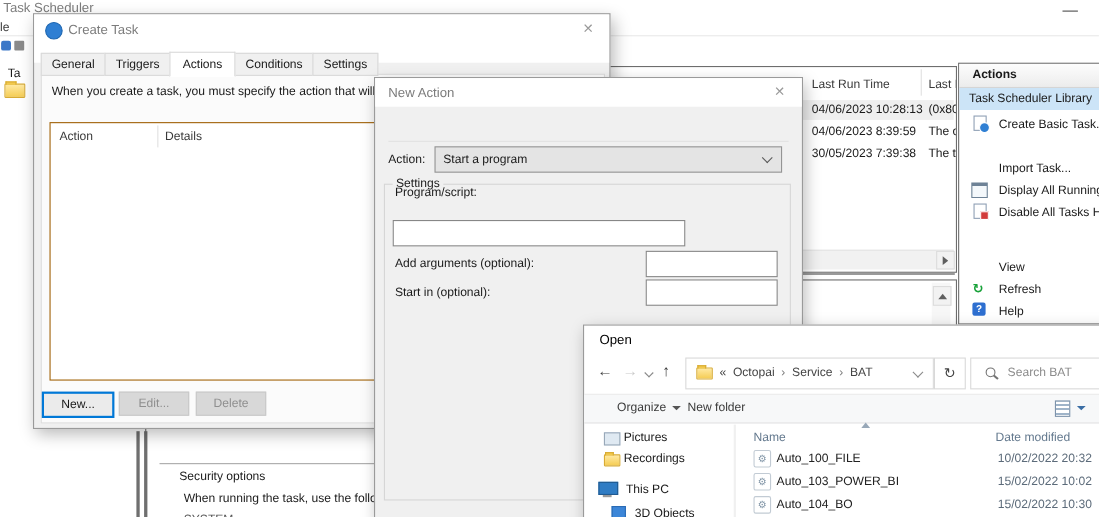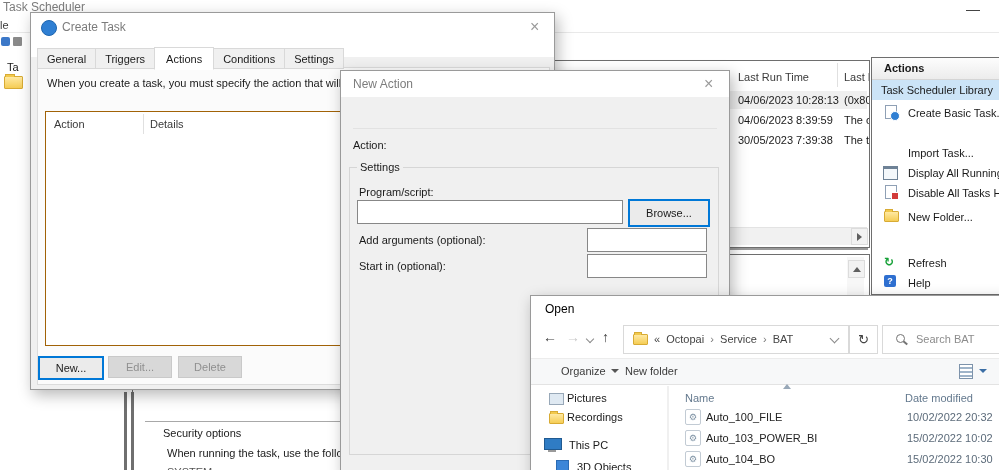--- a/index.html
+++ b/index.html
@@ -117,23 +117,22 @@
         </span>
       <span class="abs nw" style="left:36px;top:4px">Display All Running T</span>
     </div>
     <div class="abs" style="left:0;top:125px;width:128px;height:20px">
       <span class="acticon" style="left:12px;top:2px">
           <span class="doc"></span>
           <span class="reddot"></span>
         </span>
       <span class="abs nw" style="left:36px;top:4px">Disable All Tasks Histo</span>
     </div>
-    <div class="abs" style="left:0;top:147px;width:128px;height:22px">
-      <span class="folder" style="left:12px;top:6px;width:13px;height:9px"></span>
-      <span class="abs nw" style="left:36px;top:6px">New Folder...</span>
+    <div class="abs" style="left:0;top:175px;width:128px;height:20px">
+      <span class="abs nw" style="left:36px;top:4px">View</span>
     </div>
     <div class="abs" style="left:0;top:195px;width:128px;height:20px">
       <span class="abs" style="left:12px;top:2px;color:#19a23a;font-weight:bold;font-size:12px">↻</span>
       <span class="abs nw" style="left:36px;top:4px">Refresh</span>
     </div>
     <div class="abs" style="left:0;top:215px;width:128px;height:20px">
       <span class="helpico" style="left:12px;top:2px">?</span>
       <span class="abs nw" style="left:36px;top:4px">Help</span>
     </div>
   </div>
@@ -169,27 +168,28 @@
       </div>
   </div>
 
   <div class="dlg" style="left:340px;top:70px;width:388px;height:405px;z-index:20">
     <div class="abs" style="left:0;top:0;width:100%;height:26px;background:#fff">
       <span class="tbar-title" style="left:12px;top:6px">New Action</span>
       <span class="xbtn" style="left:363px;top:5px">×</span>
     </div>
     <div class="abs" style="left:12px;top:57px;width:364px;height:1px;background:#e2e2e2"></div>
     <span class="abs nw" style="left:12px;top:68px">Action:</span>
+    <div class="combo" style="left:54px;top:62px;width:314px;height:22px">
+      <span style="margin-left:7px">Start a program</span>
+      <span class="chev" style="position:absolute;right:9px;top:6px"></span>
+    </div>
     <div class="grp" style="left:8px;top:96px;width:368px;height:286px"></div>
     <span class="grplbl nw" style="left:16px;top:90px">Settings</span>
-    <span class="abs nw" style="left:18px;top:115px">Program/script:</span>
+    <span class="abs nw" style="left:18px;top:98px">Program/script:</span>
     <div class="input" style="left:16px;top:129px;width:264px;height:22px"></div>
-    <div class="btn focused" style="left:287px;top:128px;width:78px;height:24px">
-        <span>Browse...</span>
-      </div>
     <span class="abs nw" style="left:18px;top:163px">Add arguments (optional):</span>
     <div class="input" style="left:246px;top:157px;width:118px;height:22px"></div>
     <span class="abs nw" style="left:18px;top:189px">Start in (optional):</span>
     <div class="input" style="left:246px;top:183px;width:118px;height:22px"></div>
   </div>
 
   <div class="dlg" style="left:530px;top:295px;width:478px;height:185px;background:#fff;z-index:30">
     <span class="abs nw" style="left:14px;top:6px;font-size:12px;color:#000">Open</span>
 
     <span class="abs" style="left:12px;top:33px;font-size:14px;color:#3b3b3b">←</span>

